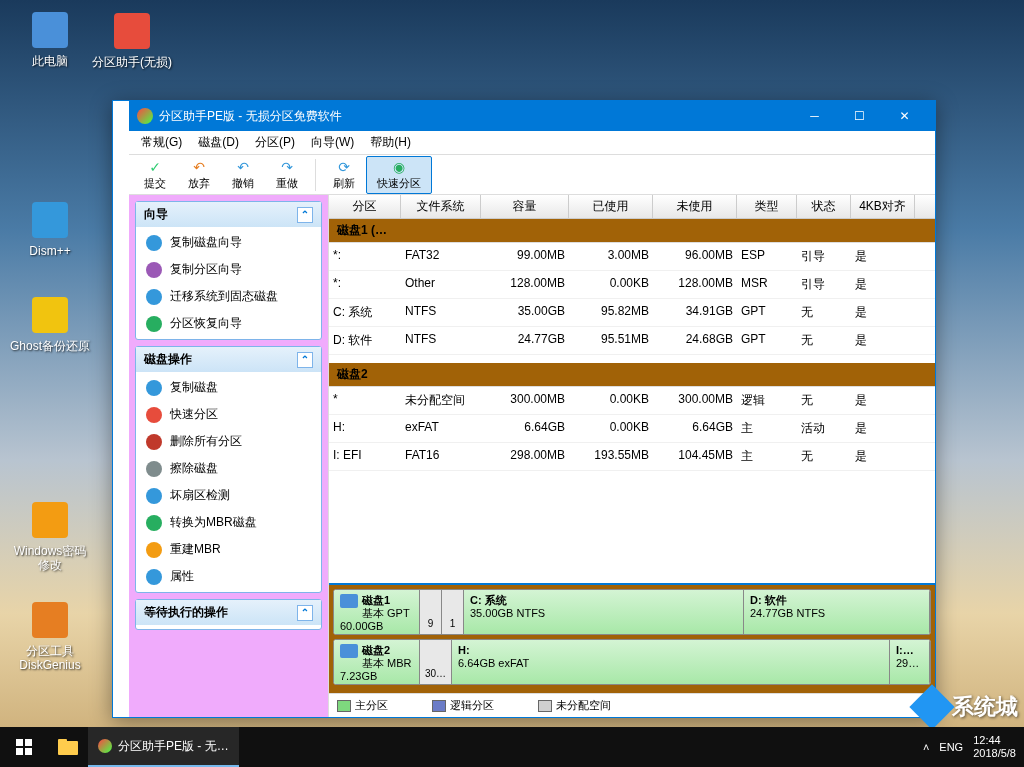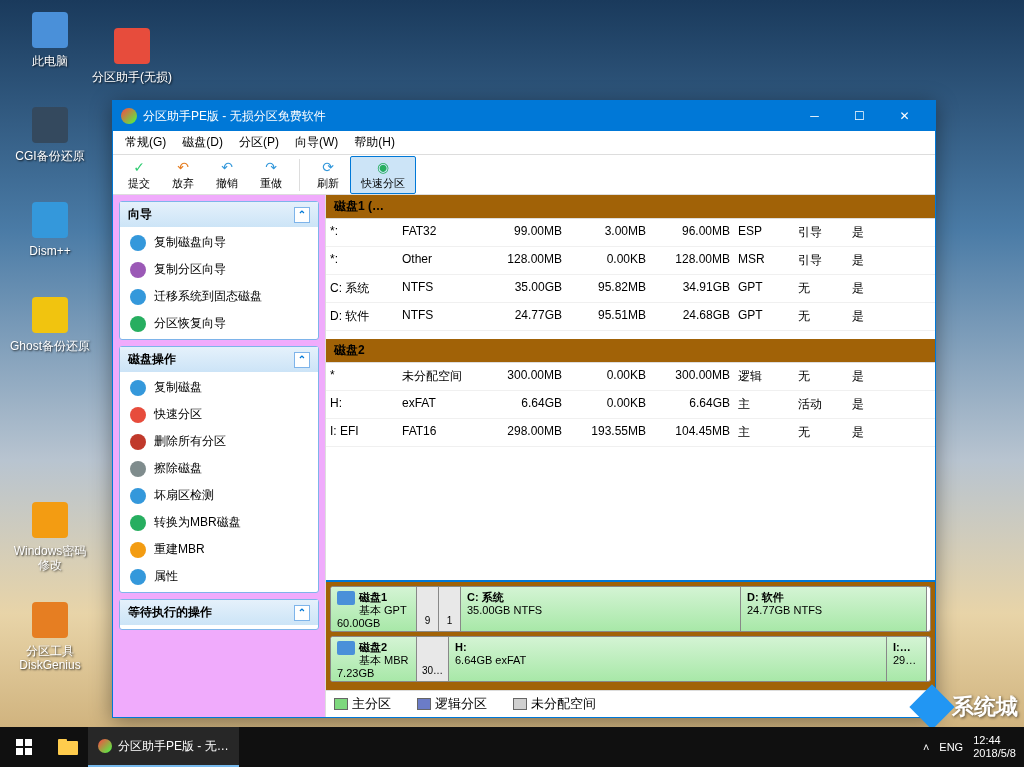--- a/index.html
+++ b/index.html
@@ -12,21 +12,21 @@
 
 .desktop { position: absolute; top: 0; left: 0; width: 100%; height: calc(100% - 40px); }
 .desktop-icon { width: 80px; text-align: center; color: #fff; font-size: 12px; cursor: pointer; position: absolute; }
 .desktop-icon .icon-img { width: 40px; height: 40px; margin: 0 auto 4px; display: flex; align-items: center; justify-content: center; }
 .desktop-icon .label { text-shadow: 1px 1px 2px rgba(0,0,0,0.8); line-height: 1.2; }
 
 
 .window {
   position: absolute; left: 112px; top: 100px; width: 824px; height: 618px;
   background: #fff; border: 1px solid #0078d7; box-shadow: 0 4px 20px rgba(0,0,0,0.4);
-  display: flex; flex-direction: column;
+  display: flex; flex-direction: column; padding-left: 16px;
 }
 .titlebar {
   height: 30px; background: #0078d7; display: flex; align-items: center; padding: 0 8px; color: #fff; font-size: 12px;
 }
 .titlebar .app-icon { width: 16px; height: 16px; border-radius: 50%; background: linear-gradient(135deg, #f44, #4f4); margin-right: 6px; }
 .titlebar .title { flex: 1; }
 .titlebar .win-btns { display: flex; }
 .titlebar .win-btn { width: 45px; height: 30px; display: flex; align-items: center; justify-content: center; cursor: pointer; font-size: 12px; }
 
 .menubar { height: 24px; background: #fff; display: flex; align-items: center; padding: 0 4px; font-size: 12px; border-bottom: 1px solid #ddd; }
@@ -65,21 +65,21 @@
 .disk-bar { display: flex; border: 1px solid #888; border-radius: 3px; margin-bottom: 4px; height: 46px; background: #fff; overflow: hidden; }
 .disk-info { width: 86px; padding: 4px 6px; font-size: 11px; background: linear-gradient(#d4f4d4, #a8e8a8); border-right: 1px solid #888; line-height: 1.2; }
 .disk-info .di-icon { float: left; width: 18px; height: 14px; background: #4a90d9; border-radius: 2px; margin-right: 4px; }
 .disk-info .di-name { font-weight: bold; }
 .part-block { border-right: 1px solid #888; padding: 4px 6px; font-size: 11px; line-height: 1.2; position: relative; overflow: hidden; }
 .part-block.primary { background: linear-gradient(#d4f4d4, #a8e8a8); }
 .part-block.small { background: #e8e8e8; text-align: center; display: flex; align-items: flex-end; justify-content: center; font-size: 10px; }
 .part-block .pb-name { font-weight: bold; }
 
 
-.legend { display: flex; padding: 4px 8px; font-size: 13px; border-top: 1px solid #ddd; gap: 26px; }
+.legend { display: flex; padding: 4px 8px; font-size: 11px; border-top: 1px solid #ddd; gap: 44px; }
 .legend .leg-item { display: flex; align-items: center; gap: 4px; }
 .legend .leg-swatch { width: 14px; height: 12px; border: 1px solid #666; }
 
 
 .taskbar { position: absolute; bottom: 0; left: 0; right: 0; height: 40px; background: #101010; display: flex; align-items: center; }
 .taskbar .start-btn { width: 48px; height: 40px; display: flex; align-items: center; justify-content: center; cursor: pointer; color: #fff; }
 .taskbar .tb-icon { width: 40px; height: 40px; display: flex; align-items: center; justify-content: center; cursor: pointer; }
 .taskbar .tb-app { height: 40px; padding: 0 10px; display: flex; align-items: center; background: #272727; border-bottom: 2px solid #76b9ed; cursor: pointer; color: #fff; font-size: 12px; gap: 6px; }
 .taskbar .tray { margin-left: auto; display: flex; align-items: center; color: #fff; font-size: 11px; padding: 0 8px; gap: 10px; }
 .taskbar .clock { text-align: left; line-height: 1.2; }
@@ -104,31 +104,25 @@
 <body>
 
 <div class="desktop">
 
 <div class="desktop-icon" style="top: 10px; left: 10px;">
       <div class="icon-img">
         <div style="width:36px;height:36px;background:#4a90d9;border-radius:4px"></div>
       </div>
       <div class="label">此电脑</div>
     </div>
-    <div class="desktop-icon" style="top: 26px; left: 92px;">
+    <div class="desktop-icon" style="top: 11px; left: 92px;">
       <div class="icon-img">
         <div style="width:36px;height:36px;background:#e74c3c;border-radius:4px"></div>
       </div>
       <div class="label">分区助手(无损)</div>
-    </div>
-    <div class="desktop-icon" style="top: 105px; left: 10px;">
-      <div class="icon-img">
-        <div style="width:36px;height:36px;background:#34495e;border-radius:4px"></div>
-      </div>
-      <div class="label">CGI备份还原</div>
     </div>
     <div class="desktop-icon" style="top: 200px; left: 10px;">
       <div class="icon-img">
         <div style="width:36px;height:36px;background:#3498db;border-radius:4px"></div>
       </div>
       <div class="label">Dism++</div>
     </div>
     <div class="desktop-icon" style="top: 295px; left: 10px;">
       <div class="icon-img">
         <div style="width:36px;height:36px;background:#f1c40f;border-radius:4px"></div>
@@ -264,20 +258,30 @@
         </div>
         <div class="panel">
           <div class="panel-header">
             <span>等待执行的操作</span>
             <span class="collapse-btn">⌃</span>
           </div>
           <div class="panel-body"></div>
         </div>
       </div>
     <div class="main">
+      <div class="grid-header" id="grid-header">
+          <div class="gh-cell c-part">分区</div>
+          <div class="gh-cell c-fs">文件系统</div>
+          <div class="gh-cell c-cap">容量</div>
+          <div class="gh-cell c-used">已使用</div>
+          <div class="gh-cell c-unused">未使用</div>
+          <div class="gh-cell c-type">类型</div>
+          <div class="gh-cell c-status">状态</div>
+          <div class="gh-cell c-4k">4KB对齐</div>
+        </div>
       <div class="grid-body" id="grid-body">
           <div class="disk-group">磁盘1 (…</div>
           <div class="grid-row">
             <div class="gr-cell c-part left">*:</div>
             <div class="gr-cell c-fs left">FAT32</div>
             <div class="gr-cell c-cap ">99.00MB</div>
             <div class="gr-cell c-used ">3.00MB</div>
             <div class="gr-cell c-unused ">96.00MB</div>
             <div class="gr-cell c-type center">ESP</div>
             <div class="gr-cell c-status center">引导</div>

